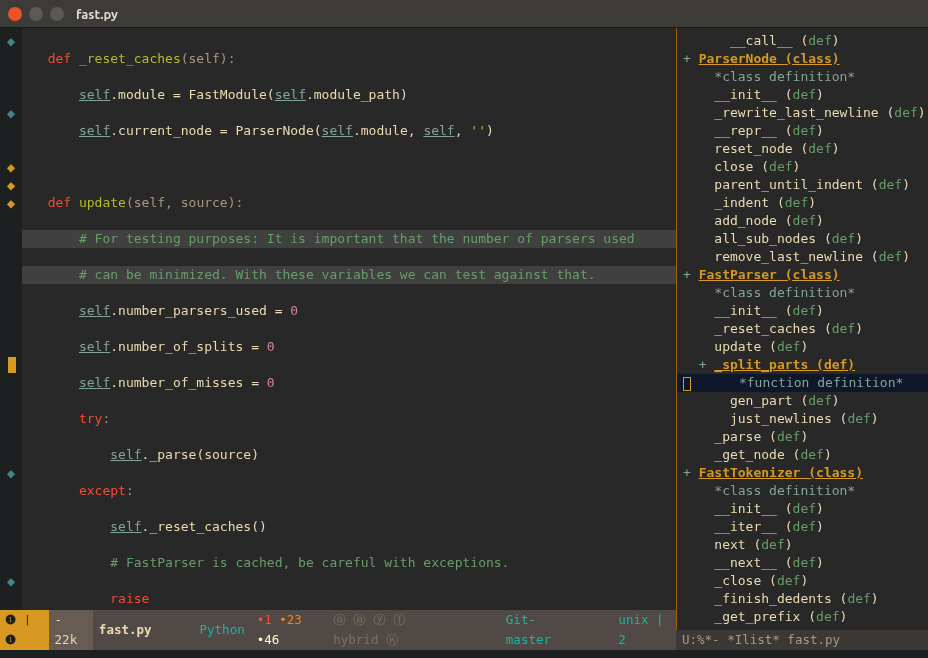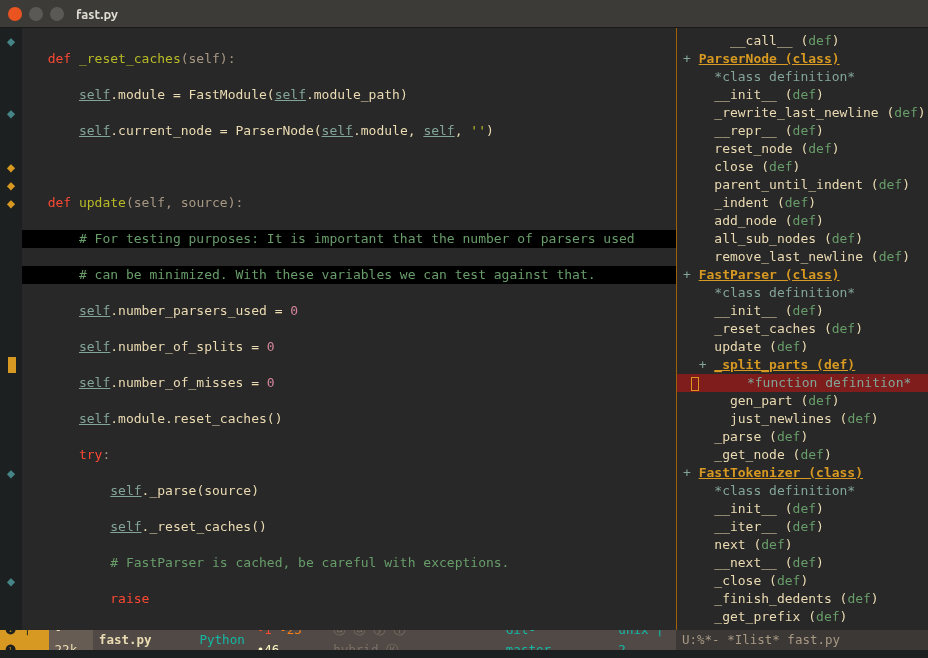--- a/index.html
+++ b/index.html
@@ -47,51 +47,52 @@
   .cursor-yellow { background: #d79921; width: 8px; height: 16px; margin-left: 2px; }
   .editor {
     flex: 1;
     padding: 4px 8px 4px 10px;
     line-height: 18px;
     white-space: pre;
     overflow: hidden;
     background: #282828;
   }
   .line { height: 18px; }
-  .hl-line { background: #000000; margin-left: -10px; padding-left: 10px; margin-right: -8px; padding-right: 8px; }
+  .hl-line { background: #404040; margin-left: -10px; padding-left: 10px; margin-right: -8px; padding-right: 8px; }
   .kw { color: #fb4934; }
   .fn { color: #b8bb26; }
   .self { color: #83a598; text-decoration: underline; }
   .punct { color: #a89984; }
   .str { color: #b8bb26; }
   .num { color: #d3869b; }
   .comment { color: #689d6a; }
   .plain { color: #ebdbb2; }
   .outline {
     width: 252px;
     background: #282828;
     border-left: 1px solid #a16207;
     padding: 4px 6px;
     line-height: 18px;
     overflow: hidden;
     white-space: pre;
   }
-  .outline-hl { background: #7f1d1d; margin-left: -6px; padding-left: 14px; margin-right: -6px; padding-right: 6px; }
+  .outline-hl { background: #0f172a; margin-left: -6px; padding-left: 6px; margin-right: -6px; padding-right: 6px; }
   .outline-cursor { display:inline-block; width:8px; height:14px; border:1px solid #d79921; vertical-align: middle; margin-right: 1px;}
   .o-class { color: #d79921; text-decoration: underline; font-weight: bold; }
   .o-def { color: #689d6a; }
   .o-paren { color: #ebdbb2; }
   .o-item { color: #ebdbb2; }
   .o-star { color: #83a598; }
   .o-plus { color: #83a598; }
   .modeline {
     height: 20px;
     display: flex;
     font-size: 12.5px;
     line-height: 20px;
+    align-items: flex-end;
   }
   .ml-left {
     flex: 1;
     background: #504945;
     color: #bdae93;
     display: flex;
     align-items: center;
     overflow: hidden;
   }
   .ml-right {
@@ -164,23 +165,23 @@
 <div class="line">  <span class="kw">def</span> <span class="fn">_reset_caches</span><span class="punct">(self):</span></div>
 <div class="line">      <span class="self">self</span><span class="plain">.module = FastModule(</span><span class="self">self</span><span class="plain">.module_path)</span></div>
 <div class="line">      <span class="self">self</span><span class="plain">.current_node = ParserNode(</span><span class="self">self</span><span class="plain">.module, </span><span class="self">self</span><span class="plain">, </span><span class="str">''</span><span class="plain">)</span></div>
 <div class="line"></div>
 <div class="line">  <span class="kw">def</span> <span class="fn">update</span><span class="punct">(self, source):</span></div>
 <div class="line hl-line">      <span class="comment"># For testing purposes: It is important that the number of parsers used</span></div>
 <div class="line hl-line">      <span class="comment"># can be minimized. With these variables we can test against that.</span></div>
 <div class="line">      <span class="self">self</span><span class="plain">.number_parsers_used = </span><span class="num">0</span></div>
 <div class="line">      <span class="self">self</span><span class="plain">.number_of_splits = </span><span class="num">0</span></div>
 <div class="line">      <span class="self">self</span><span class="plain">.number_of_misses = </span><span class="num">0</span></div>
-<div class="line">      <span class="self">self</span><span class="plain">.module.reset_caches()</span></div>
 <div class="line">      <span class="kw">try</span><span class="punct">:</span></div>
 <div class="line">          <span class="self">self</span><span class="plain">._parse(source)</span></div>
+<div class="line">      <span class="kw">except</span><span class="punct">:</span></div>
 <div class="line">          <span class="self">self</span><span class="plain">._reset_caches()</span></div>
 <div class="line">          <span class="comment"># FastParser is cached, be careful with exceptions.</span></div>
 <div class="line">          <span class="kw">raise</span></div>
 
 
 
 
 
 
 

